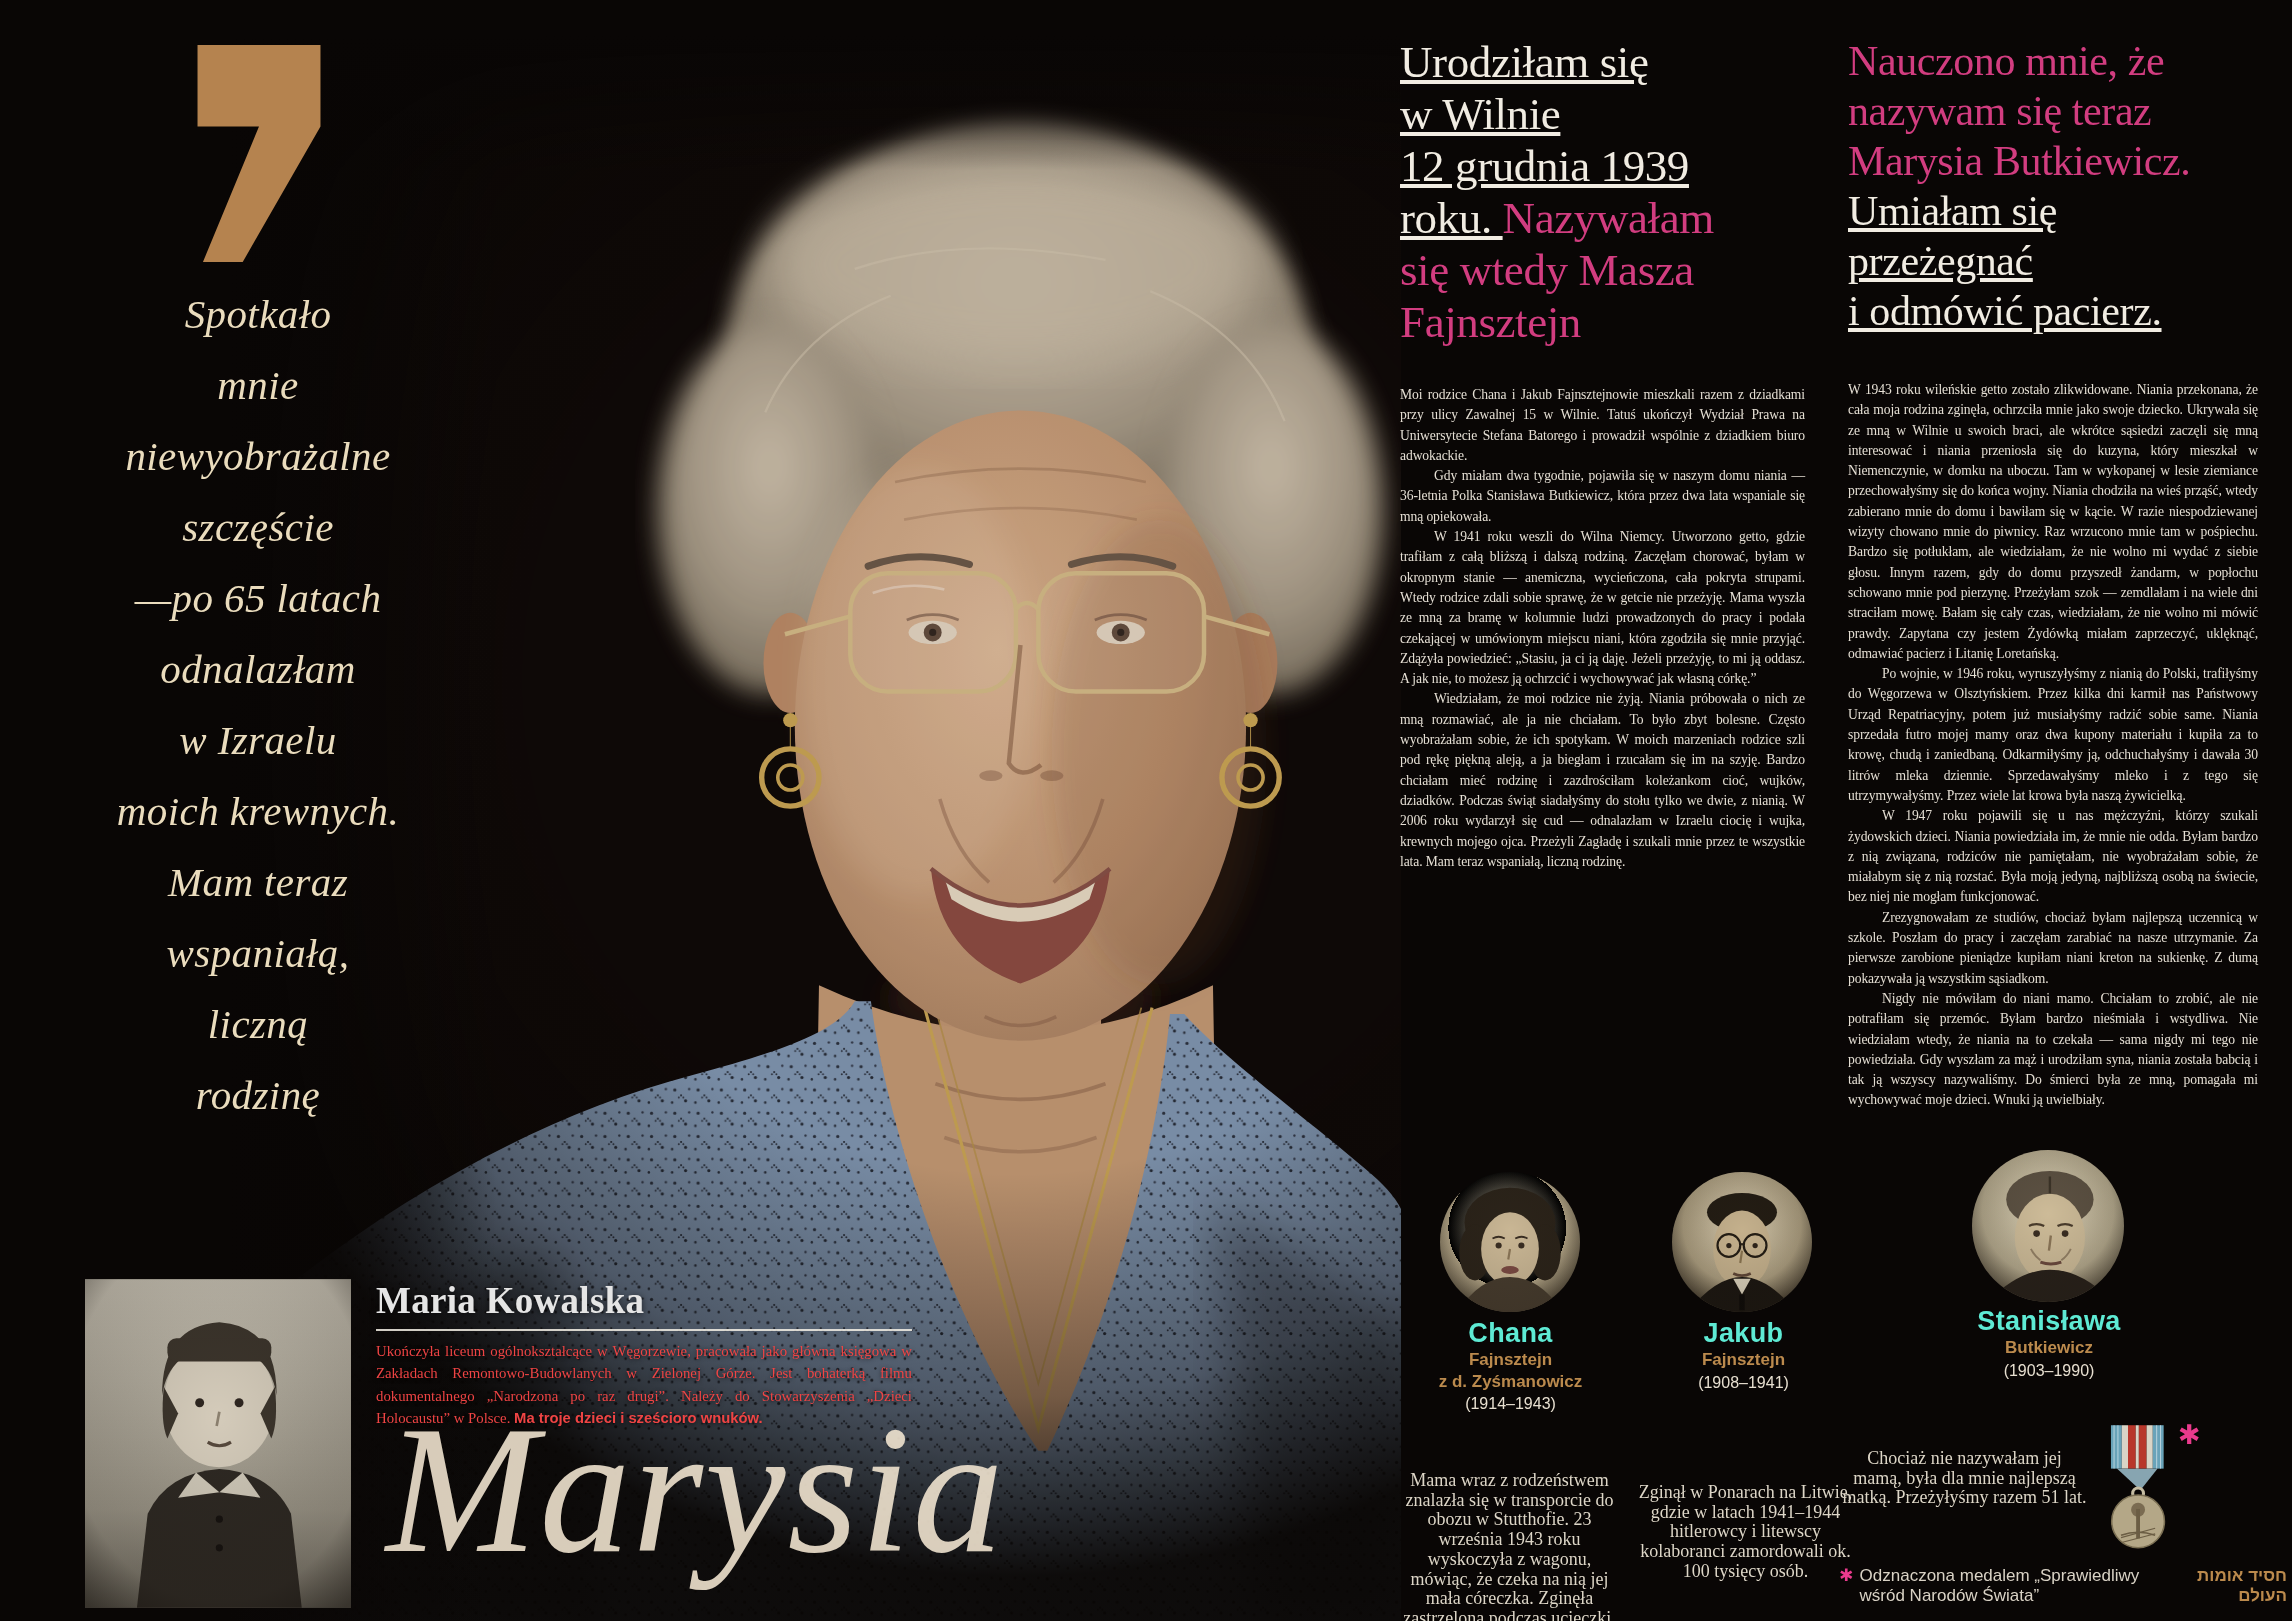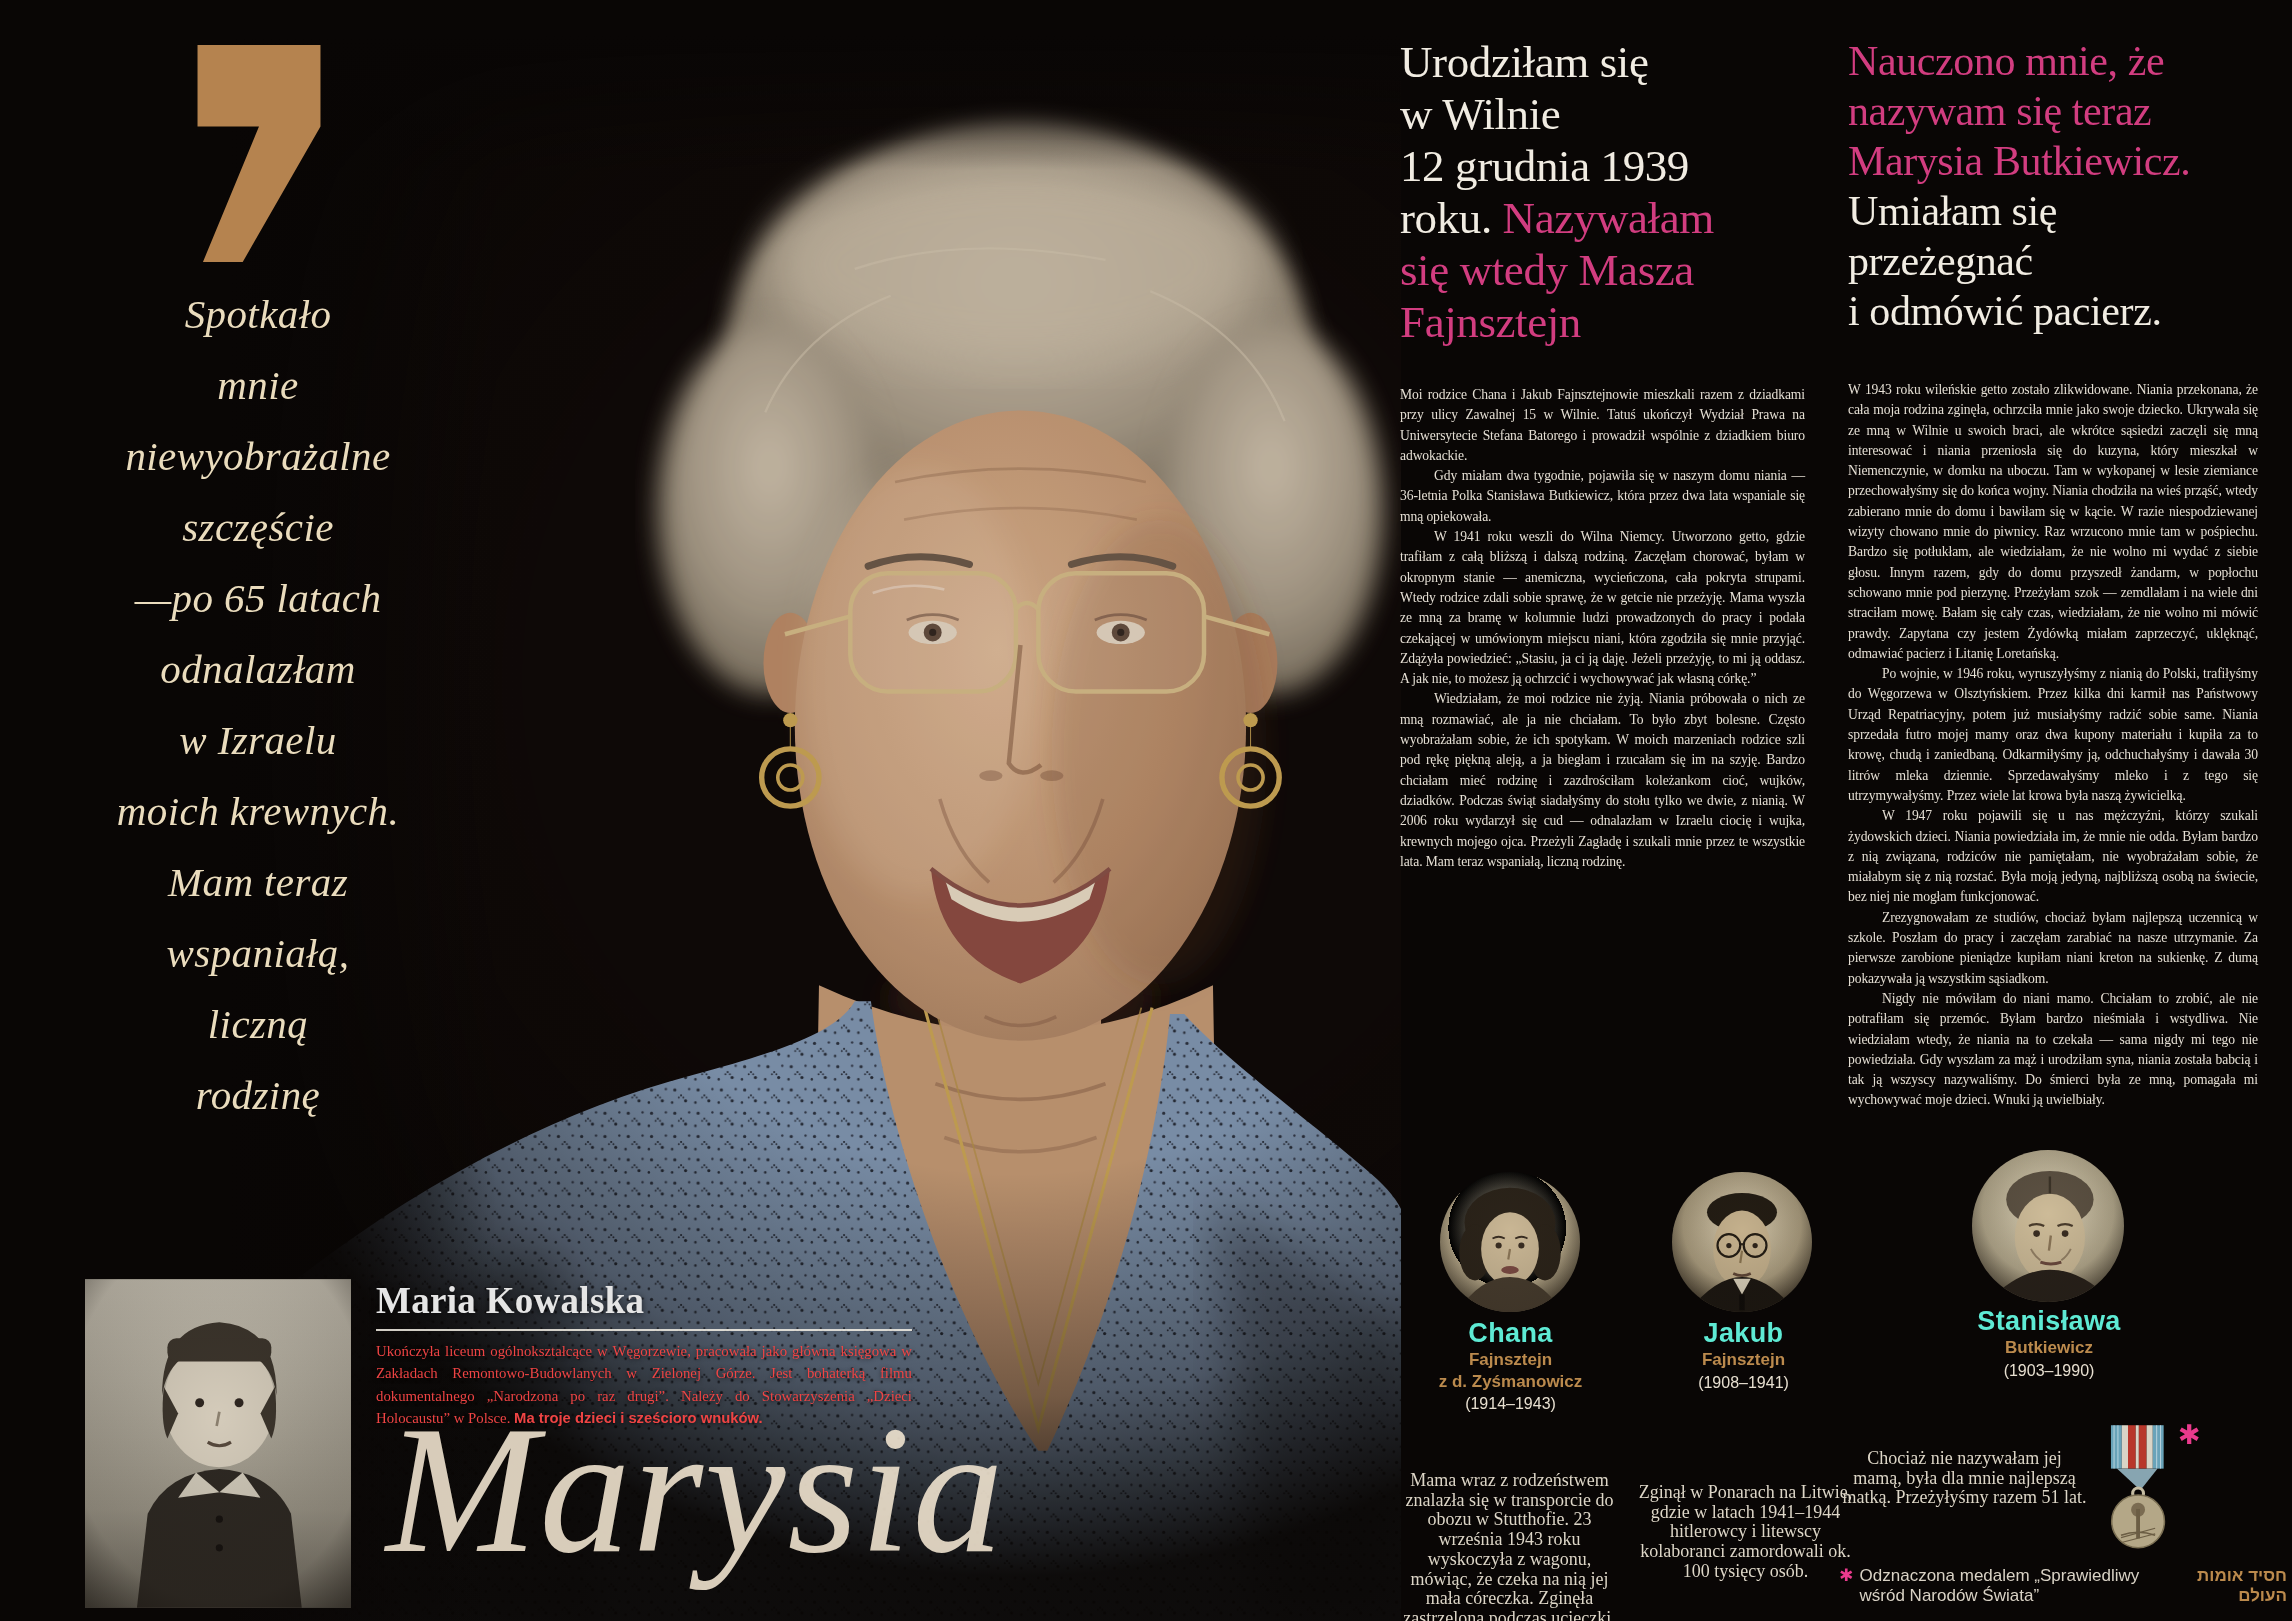--- a/index.html
+++ b/index.html
@@ -15,21 +15,21 @@
     left:16px;top:279px;width:484px;text-align:center;
     font-style:italic;font-size:41px;line-height:71px;color:#eadcbd;letter-spacing:0.4px;
   }
   #quote span{display:block;}
 
   
   .hcol{color:#f1ece2;}
   #head1{left:1400px;top:36px;width:412px;font-size:45px;line-height:52px;letter-spacing:-0.4px;}
   #head2{left:1848px;top:36px;width:425px;font-size:42px;line-height:50px;letter-spacing:-0.4px;}
   .hp{color:#d23d80;}
-  .hw{color:#f1ece2;}
+  .hw{color:#f1ece2;text-decoration:underline;}
 
   .bodycol p{
     margin:0;font-size:13.6px;line-height:20.3px;text-align:justify;color:#e5dfd4;
     letter-spacing:-0.1px;
   }
   .bodycol p + p{text-indent:34px;}
   #body1{left:1400px;top:385px;width:405px;}
   #body2{left:1848px;top:380px;width:410px;}
 
   

